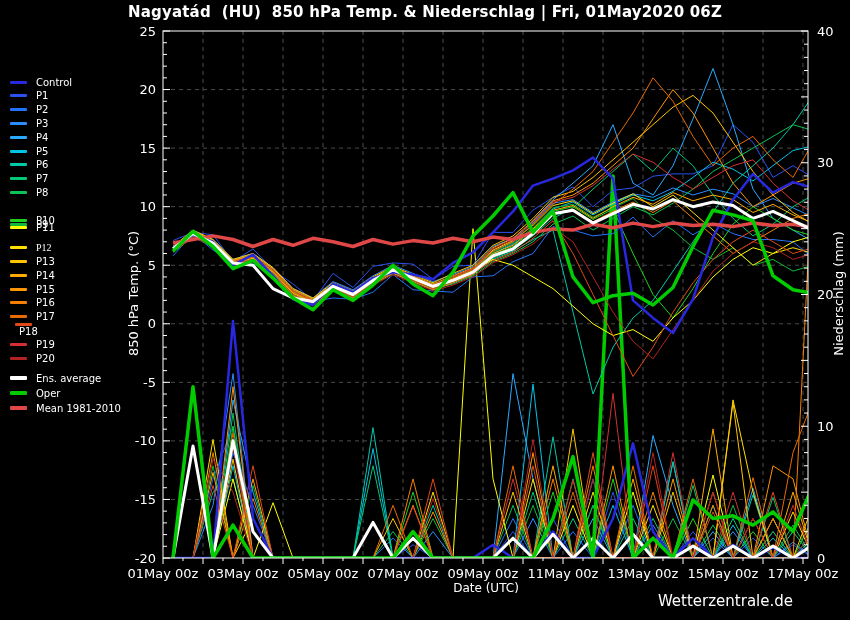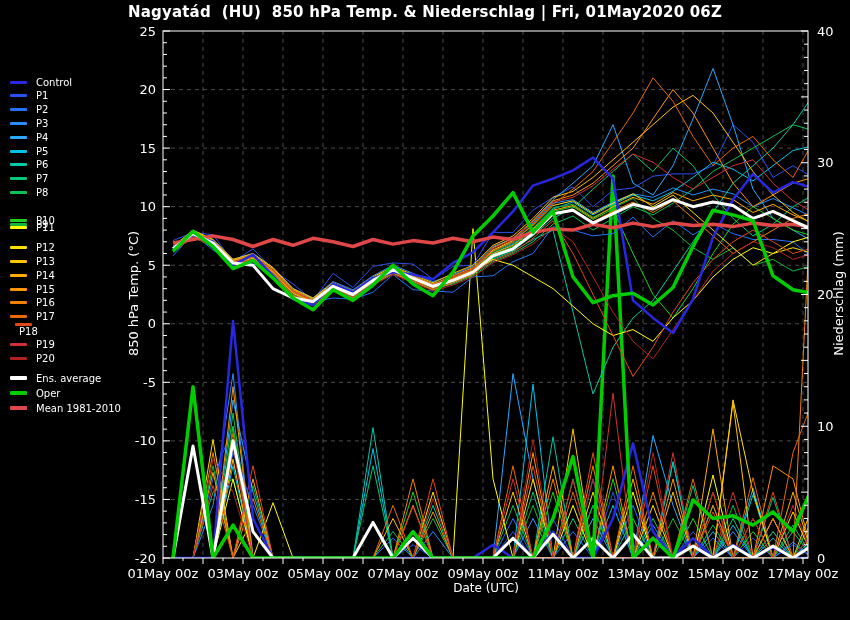--- a/index.html
+++ b/index.html
@@ -68,21 +68,21 @@
         <span class="lbl">P9</span>
       </div>
       <div class="legend-item" style="top: 213px;">
         <span class="swatch" style="background: rgb(30, 209, 30); height: 3px;"></span>
         <span class="lbl">P10</span>
       </div>
       <div class="legend-item" style="top: 220px; justify-content: space-between;">
         <span class="swatch" style="background: rgb(255, 255, 0); height: 3px;"></span>
         <span class="lbl">P11</span>
       </div>
-      <div class="legend-item" style="top: 240.6px;">
+      <div class="legend-item" style="top: 240.6px; font-family: Liberation Serif, serif;">
         <span class="swatch" style="background: rgb(255, 223, 0); height: 3px;"></span>
         <span class="lbl">P12</span>
       </div>
       <div class="legend-item" style="top: 254.4px;">
         <span class="swatch" style="background: rgb(255, 196, 0); height: 3px;"></span>
         <span class="lbl">P13</span>
       </div>
       <div class="legend-item" style="top: 268.2px;">
         <span class="swatch" style="background: rgb(255, 170, 0); height: 3px;"></span>
         <span class="lbl">P14</span>
@@ -354,13 +354,14 @@
         <text x="643" y="578" text-anchor="middle">13May 00z</text>
         <text x="723" y="578" text-anchor="middle">15May 00z</text>
         <text x="803" y="578" text-anchor="middle">17May 00z</text>
       </g>
     </svg>
 
   <div class="axis-title left">850 hPa Temp. (°C)</div>
   <div class="axis-title right">Niederschlag (mm)</div>
   <div class="xaxis-title">Date (UTC)</div>
 
+  <div class="footer-right">Wetterzentrale.de</div>
 </div>
 
 </body></html>

